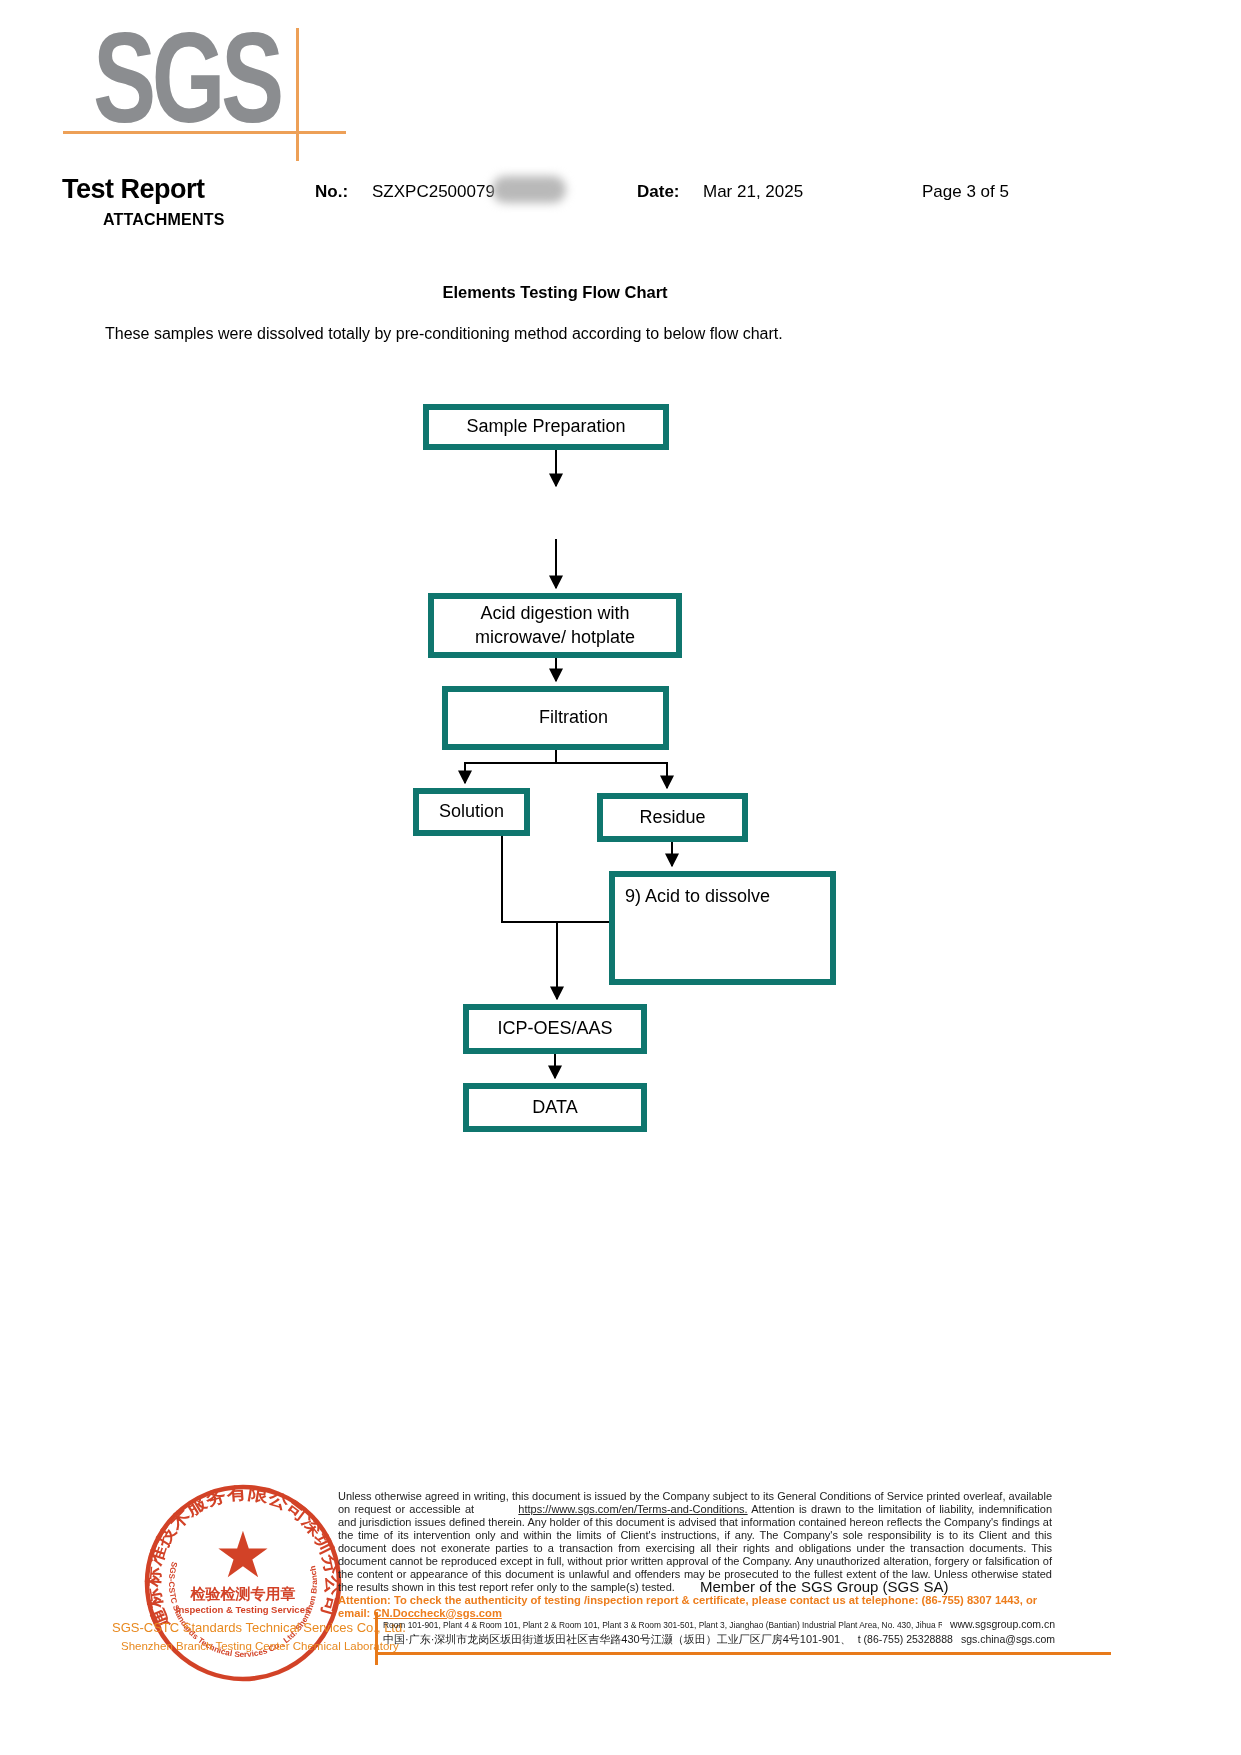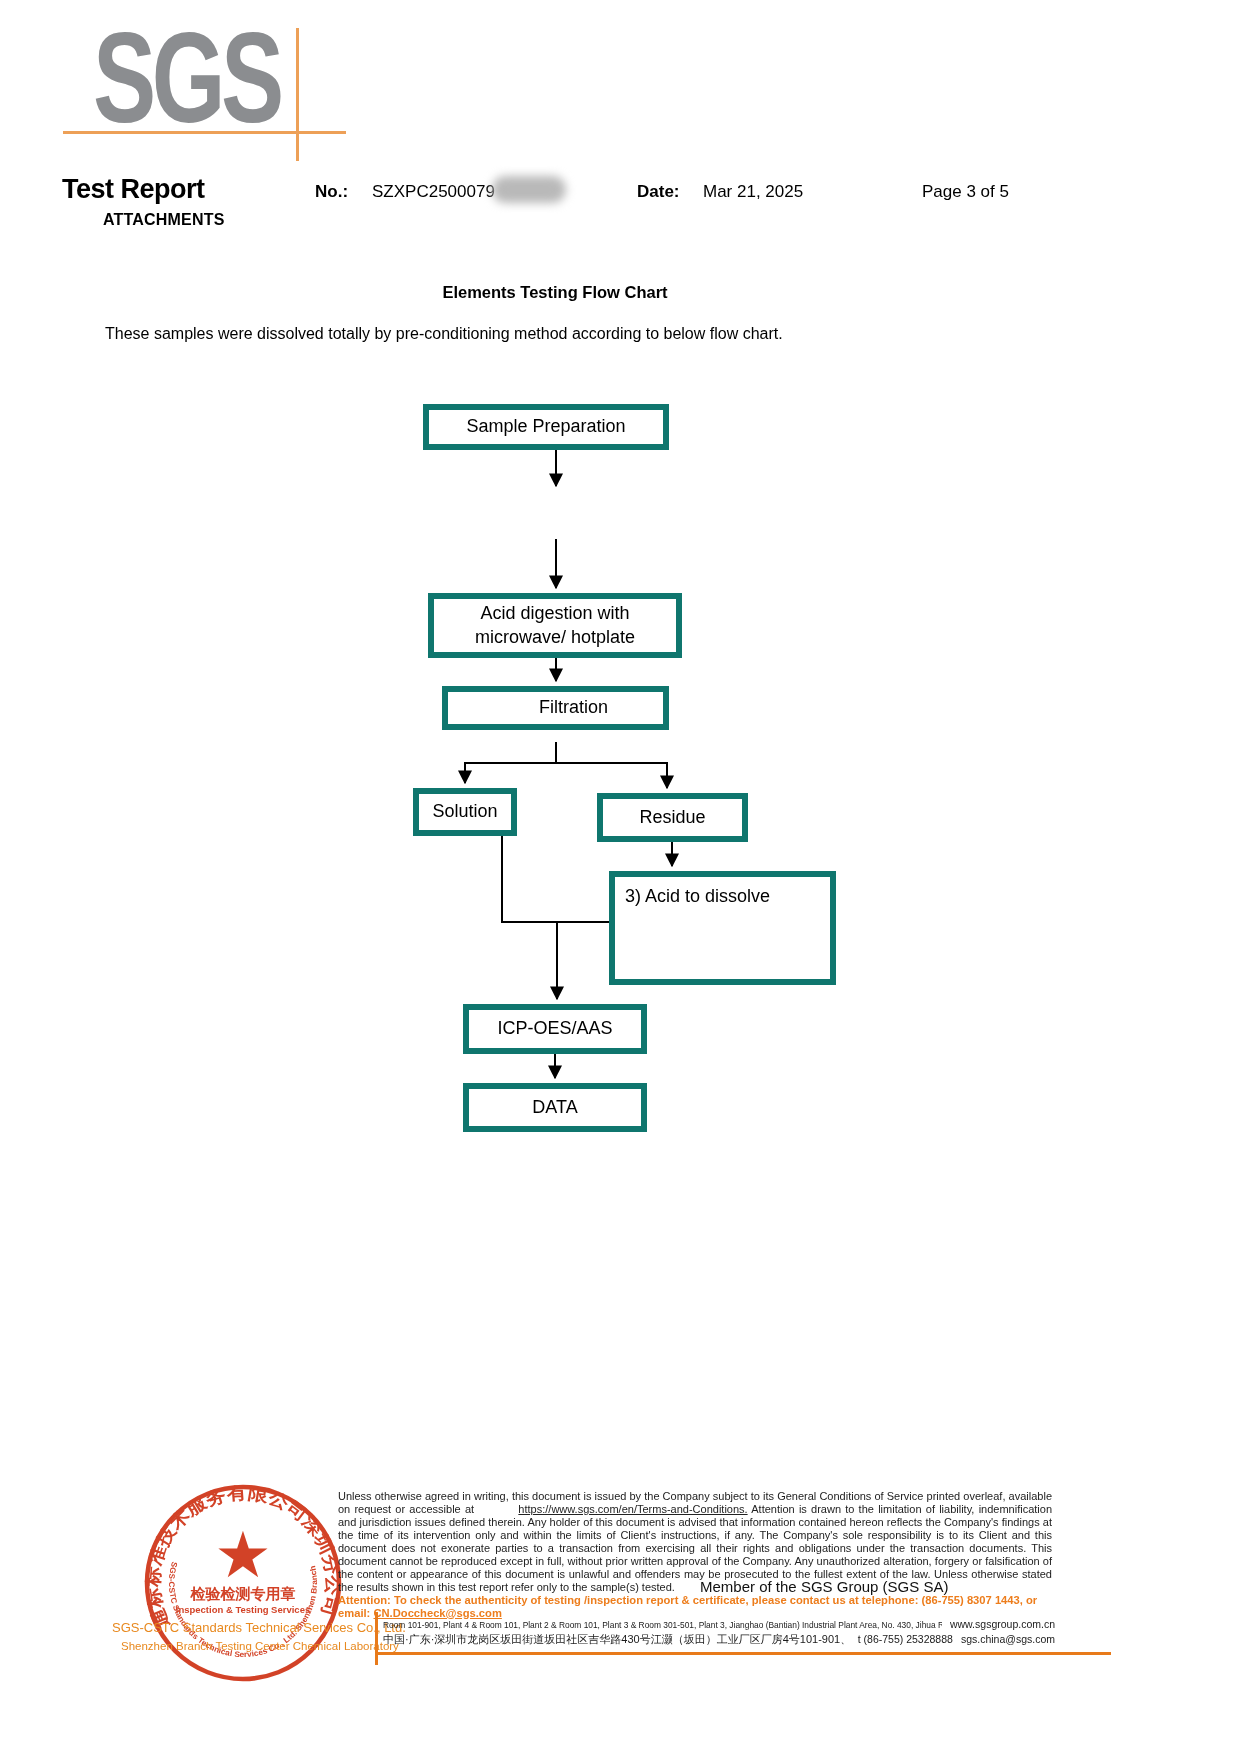--- a/index.html
+++ b/index.html
@@ -33,22 +33,22 @@
                   font-size:16.5px; font-weight:bold; }
   .intro{ position:absolute; left:105px; top:325px; width:1000px; font-size:16px; }
 
   
   .fc-lines{ position:absolute; left:0; top:0; width:1241px; height:1755px; pointer-events:none; }
   .fc-box{ position:absolute; background:#fff; border:6px solid #0f766e; font-size:18px;
            display:flex; align-items:center; justify-content:center; text-align:center; line-height:1.3; }
   .box-prep{ left:423px; top:404px; width:246px; height:46px; }
   .box-meas{ left:423px; top:491px; width:258px; height:48px; }
   .box-acid{ left:428px; top:593px; width:254px; height:65px; }
-  .box-filt{ left:442px; top:686px; width:227px; height:44px;padding-left:36px; }
-  .box-sol { left:413px; top:788px; width:104px; height:48px; }
+  .box-filt{ left:442px; top:686px; width:227px; height:64px;padding-left:36px; }
+  .box-sol { left:413px; top:788px; width:117px; height:48px; }
   .box-res { left:597px; top:793px; width:151px; height:49px; }
   .box-alk { left:609px; top:871px; width:227px; height:114px; align-items:flex-start; justify-content:flex-start;
              text-align:left; padding:8px 10px; flex-direction:column; }
   .box-alk .alk-item{ padding-left:22px; text-indent:-22px; }
   .box-icp { left:463px; top:1004px; width:184px; height:50px; }
   .box-data{ left:463px; top:1083px; width:184px; height:49px; }
 
   
   .stamp{ position:absolute; left:133px; top:1473px; width:221px; height:221px; opacity:0.92; }
   .company-en{ position:absolute; left:112px; top:1620px; width:560px; font-size:13px; color:#e8891f; }
@@ -113,21 +113,21 @@
       <path d="M555,1054 L555,1078" marker-end="url(#arr)"></path>
     </g>
   </svg>
 
   <div class="fc-box box-prep">Sample Preparation</div>
   <div class="fc-box box-acid">Acid digestion with microwave/ hotplate</div>
   <div class="fc-box box-filt">Filtration</div>
   <div class="fc-box box-sol">Solution</div>
   <div class="fc-box box-res">Residue</div>
   <div class="fc-box box-alk">
-    <div class="alk-item">3) Acid to dissolve</div>
+    <div class="alk-item">9) Acid to dissolve</div>
   </div>
   <div class="fc-box box-icp">ICP-OES/AAS</div>
   <div class="fc-box box-data">DATA</div>
 
   <svg class="stamp" viewBox="0 0 221 221" xmlns="http://www.w3.org/2000/svg">
     <defs>
       <path id="arcTop" d="M 37.3 152 A 84 84 0 1 1 182.7 152" fill="none"></path>
       <path id="arcBottom" d="M 40.5 84.7 A 74 74 0 1 0 179.5 84.7" fill="none"></path>
     </defs>
     <circle cx="110" cy="110" r="96" fill="none" stroke="#cf3315" stroke-width="4.5"></circle>

